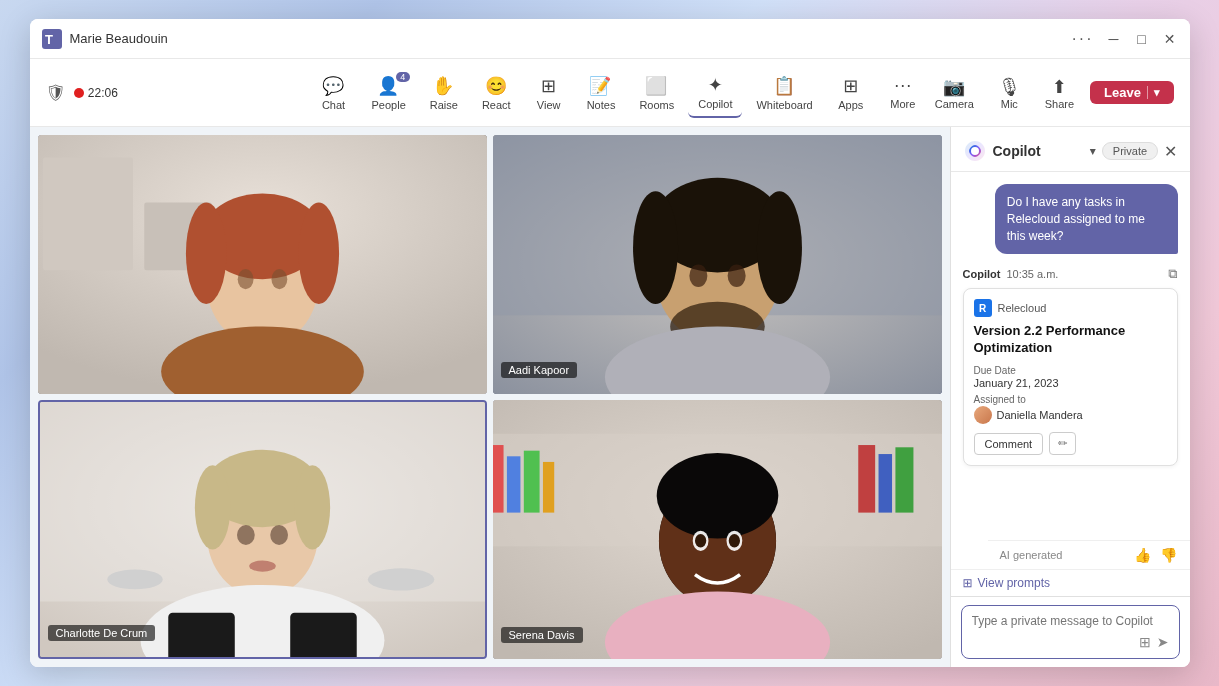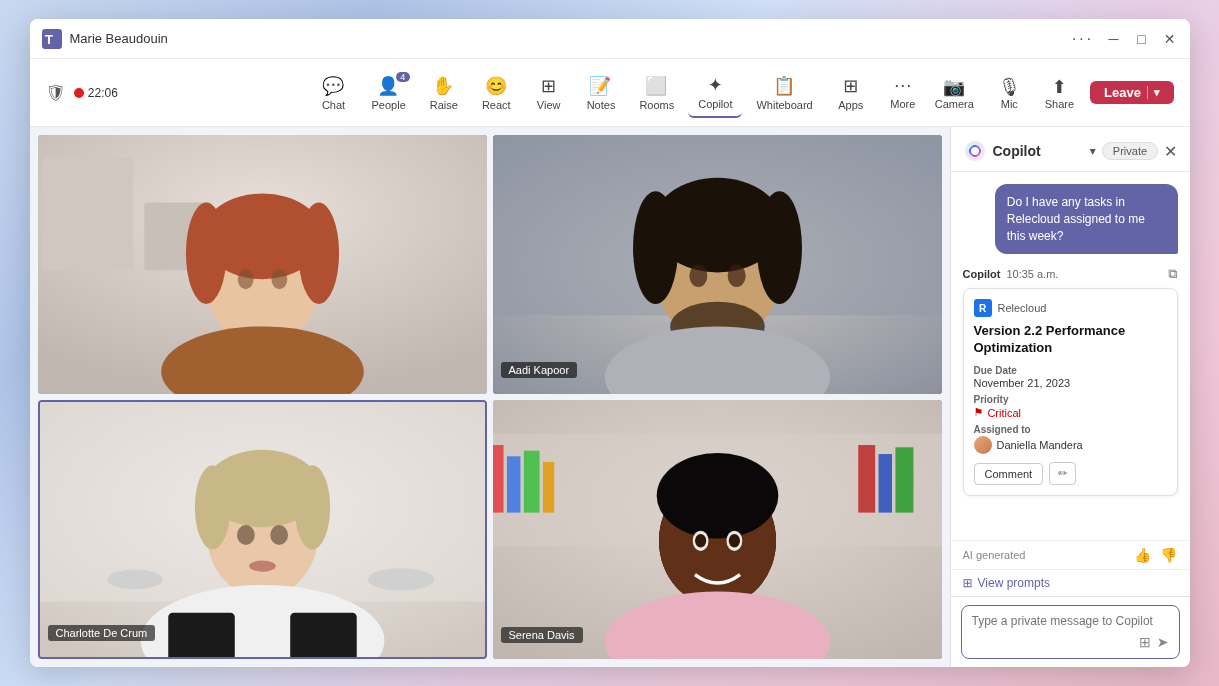--- a/index.html
+++ b/index.html
@@ -331,21 +331,21 @@
       color: #111;
       margin-bottom: 8px;
       line-height: 1.3;
     }
     .task-card-field {
       margin-bottom: 5px;
     }
     .task-card-field-label {
       font-size: 10px;
       color: #666;
-      font-weight: 700;
+      font-weight: 400;
       margin-bottom: 1px;
     }
     .task-card-field-value {
       font-size: 11px;
       color: #333;
     }
     .priority-critical {
       color: #c00;
       display: flex;
       align-items: center;
@@ -393,20 +393,21 @@
     }
     
     .ai-generated-bar {
       display: flex;
       align-items: center;
       padding: 6px 12px;
       border-top: 1px solid #efefef;
       font-size: 11px;
       color: #888;
       gap: 4px;
+      margin-left: 37px;
     }
     .feedback-icons {
       margin-left: auto;
       display: flex;
       gap: 8px;
       color: #888;
       font-size: 14px;
     }
     .feedback-icon {
       cursor: pointer;
@@ -752,30 +753,23 @@
             <div class="task-card-header">
               <div class="relecloud-icon">
                 <span>R</span>
               </div>
               <span class="task-card-app">Relecloud</span>
             </div>
             <div class="task-card-title">Version 2.2 Performance Optimization</div>
 
             <div class="task-card-field">
               <div class="task-card-field-label">Due Date</div>
-              <div class="task-card-field-value">November 21, 2023</div>
+              <div class="task-card-field-value">January 21, 2023</div>
             </div>
 
-            <div class="task-card-field">
-              <div class="task-card-field-label">Priority</div>
-              <div class="priority-critical">
-                <span class="priority-flag">⚑</span>
-                <span>Critical</span>
-              </div>
-            </div>
 
             <div class="task-card-field">
               <div class="task-card-field-label">Assigned to</div>
               <div class="assigned-row">
                 <div class="avatar-small"></div>
                 <span class="task-card-field-value">Daniella Mandera</span>
               </div>
             </div>
 
             <div class="task-card-actions">

